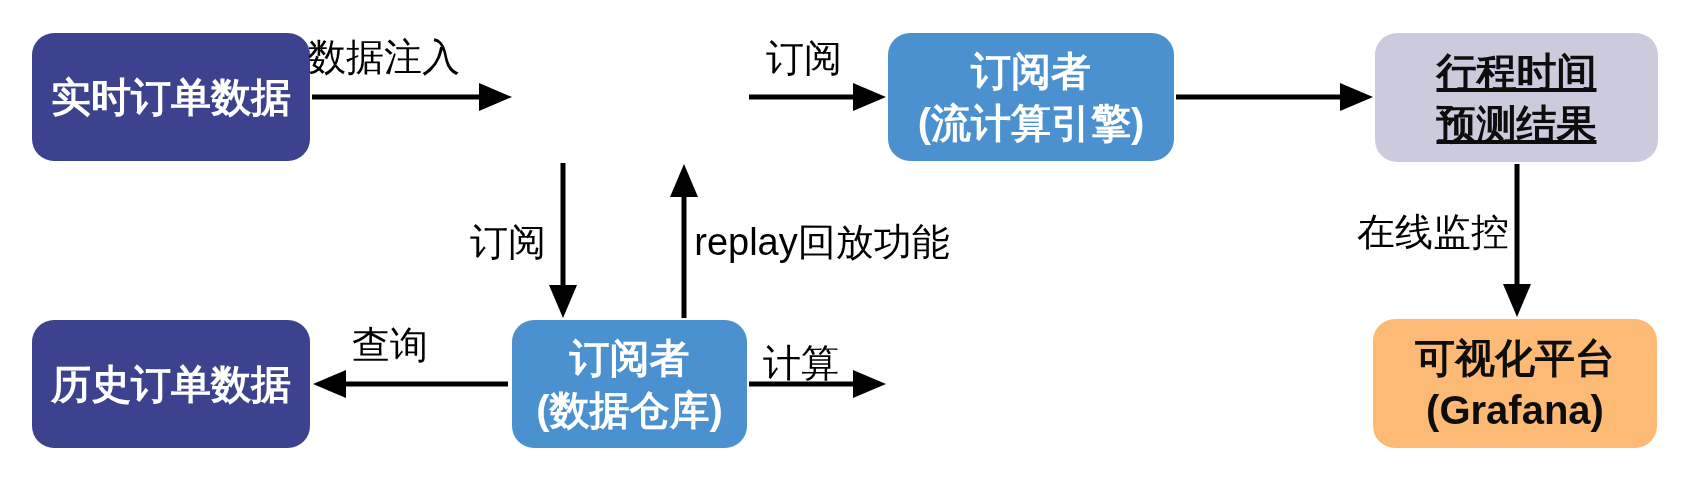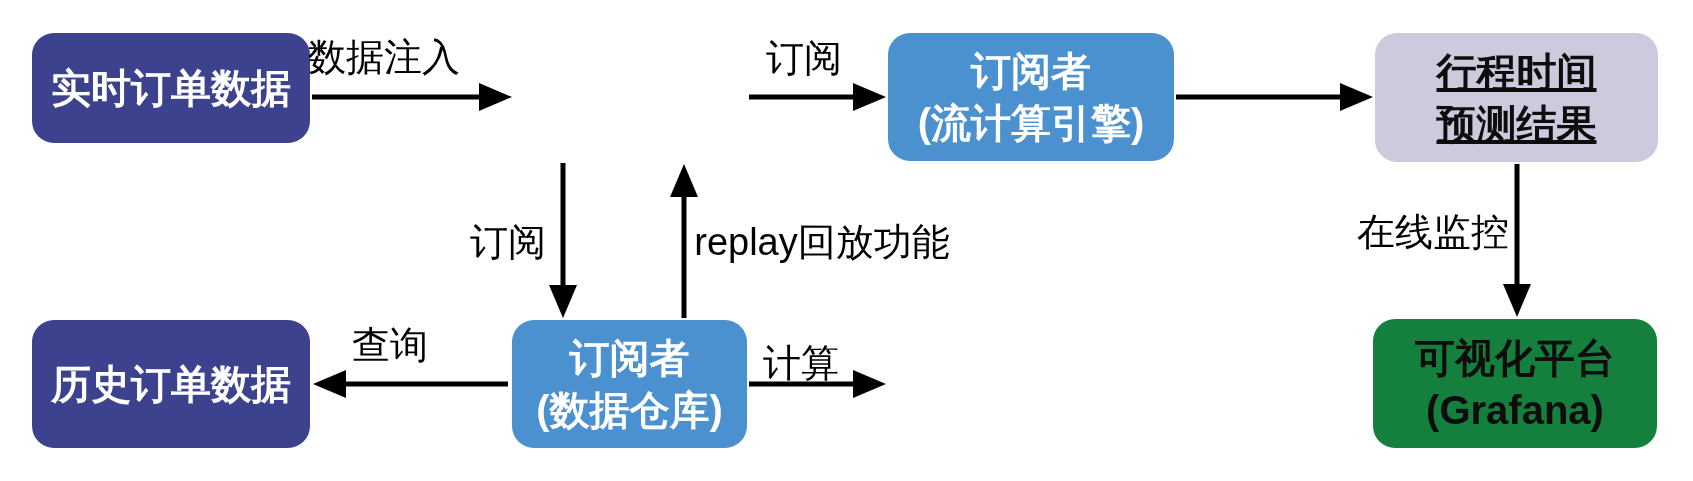--- a/index.html
+++ b/index.html
@@ -27,24 +27,24 @@
     font-size: 40px;
     font-weight: 600;
     line-height: 1.3;
     white-space: pre-line;
     box-sizing: border-box;
   }
   .c-indigo    { background: #3D428F; color: #ffffff; }
   .c-orange    { background: #EBA41C; color: #0d0d0d; }
   .c-blue      { background: #4B91CF; color: #ffffff; }
   .c-lavender  { background: #CCCBDE; color: #0d0d0d; }
-  .c-lightblue { background: #15803d; color: #0d0d0d; }
+  .c-lightblue { background: #fdba74; color: #0d0d0d; }
 
   
-  #n-realtime   { left: 32px;   top: 33px;  width: 278px; height: 110px; }
+  #n-realtime   { left: 32px;   top: 33px;  width: 278px; height: 128px; }
   #n-stream     { left: 512px;  top: 33px;  width: 235px; height: 128px; }
   #n-substream  { left: 888px;  top: 33px;  width: 286px; height: 128px; }
   #n-travel     { left: 1375px; top: 33px;  width: 283px; height: 129px; text-decoration: underline; }
   #n-history    { left: 32px;   top: 320px; width: 278px; height: 128px; }
   #n-subwh      { left: 512px;  top: 320px; width: 235px; height: 128px; }
   #n-analysis   { left: 888px;  top: 320px; width: 270px; height: 128px; }
   #n-visual     { left: 1373px; top: 319px; width: 284px; height: 129px; }
 
   .edge-label {
     position: absolute;

